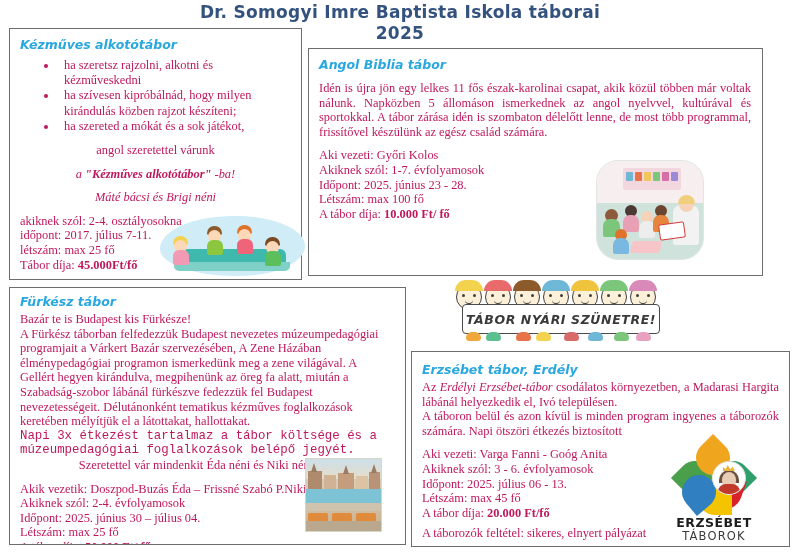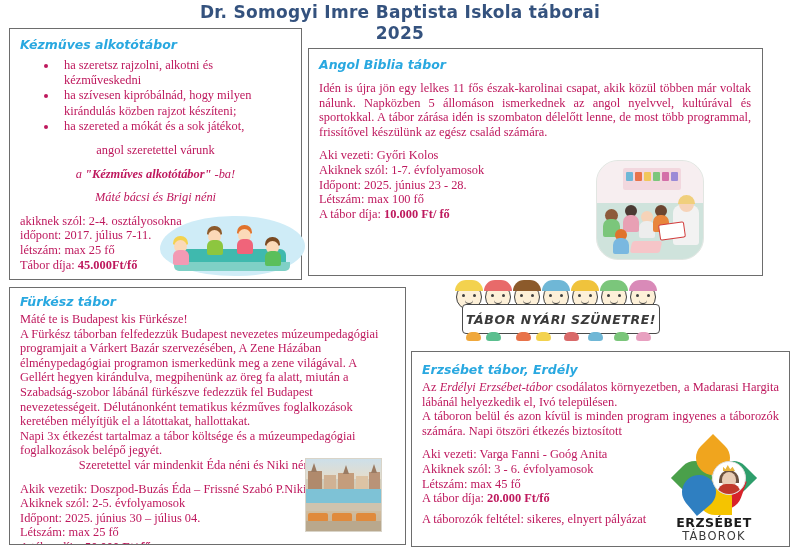--- a/index.html
+++ b/index.html
@@ -336,27 +336,27 @@
       <div class="shoe" style="left:100px;background:#d96a6a;"></div>
       <div class="shoe" style="left:124px;background:#6fb7d6;"></div>
       <div class="shoe" style="left:150px;background:#7bc67b;"></div>
       <div class="shoe" style="left:172px;background:#e8a0c0;"></div>
     </div>
   </div>
 
   <div class="card" id="card-furkesz">
     <div class="pad" style="padding-top:6px;">
       <div class="card-title">Fürkész tábor</div>
-      <div class="body-text">Máté te is Budapest kis Fürkésze!</div>
+      <div class="body-text">Bazár te is Budapest kis Fürkésze!</div>
       <div class="body-text" style="width:360px;">A Fürkész táborban felfedezzük Budapest nevezetes múzeumpedagógiai programjait a Várkert Bazár szervezésében, A Zene Házában élménypedagógiai programon ismerkedünk meg a zene világával. A Gellért hegyen kirándulva, megpihenünk az öreg fa alatt, miután a Szabadság-szobor lábánál fürkészve fedezzük fel Budapest nevezetességeit. Délutánonként tematikus kézműves foglalkozások keretében mélyítjük el a látottakat, hallottakat.</div>
-      <div class="body-text" style="width:360px;">Napi 3x étkezést tartalmaz a tábor költsége és a múzeumpedagógiai foglalkozások belépő jegyét.</div>
+      <div class="body-text" style="width:360px;font-family:Liberation Mono, monospace;">Napi 3x étkezést tartalmaz a tábor költsége és a múzeumpedagógiai foglalkozások belépő jegyét.</div>
       <div class="body-text center" style="width:356px;">Szeretettel vár mindenkit Éda néni és Niki néni!</div>
       <div class="gap"></div>
       <div class="body-text">Akik vezetik: Doszpod-Buzás Éda – Frissné Szabó P.Niki</div>
-      <div class="body-text">Akiknek szól: 2-5. évfolyamosok</div>
+      <div class="body-text">Akiknek szól: 2-4. évfolyamosok</div>
       <div class="body-text">Időpont: 2025. június 30 – július 04.</div>
       <div class="body-text">Létszám: max 25 fő</div>
       <div class="body-text">
         <span>A tábor díja: </span><span class="b">50.000 Ft/ fő</span>
       </div>
     </div>
   </div>
 
   <div class="bp-photo">
     <div class="bp-sky"></div>
@@ -379,20 +379,21 @@
   <div class="card" id="card-erzsebet">
     <div class="pad" style="padding-top:10px;">
       <div class="card-title">Erzsébet tábor, Erdély</div>
       <div class="body-text just" style="width:357px;">
         <span>Az </span><span class="i">Erdélyi Erzsébet-tábor</span><span> csodálatos környezetben, a Madarasi Hargita lábánál helyezkedik el, Ivó településen.</span>
       </div>
       <div class="body-text just" style="width:357px;">A táboron belül és azon kívül is minden program ingyenes a táborozók számára. Napi ötszöri étkezés biztosított</div>
       <div class="gap"></div>
       <div class="body-text">Aki vezeti: Varga Fanni - Goóg Anita</div>
       <div class="body-text">Akiknek szól: 3 - 6. évfolyamosok</div>
+      <div class="body-text">Időpont: 2025. július 06 - 13.</div>
       <div class="body-text">Létszám: max 45 fő</div>
       <div class="body-text">
         <span>A tábor díja: </span><span class="b">20.000 Ft/fő</span>
       </div>
       <div class="sm-gap"></div>
       <div class="body-text">A táborozók feltétel: sikeres, elnyert pályázat</div>
     </div>
   </div>
 
   <div class="erz-logo">

